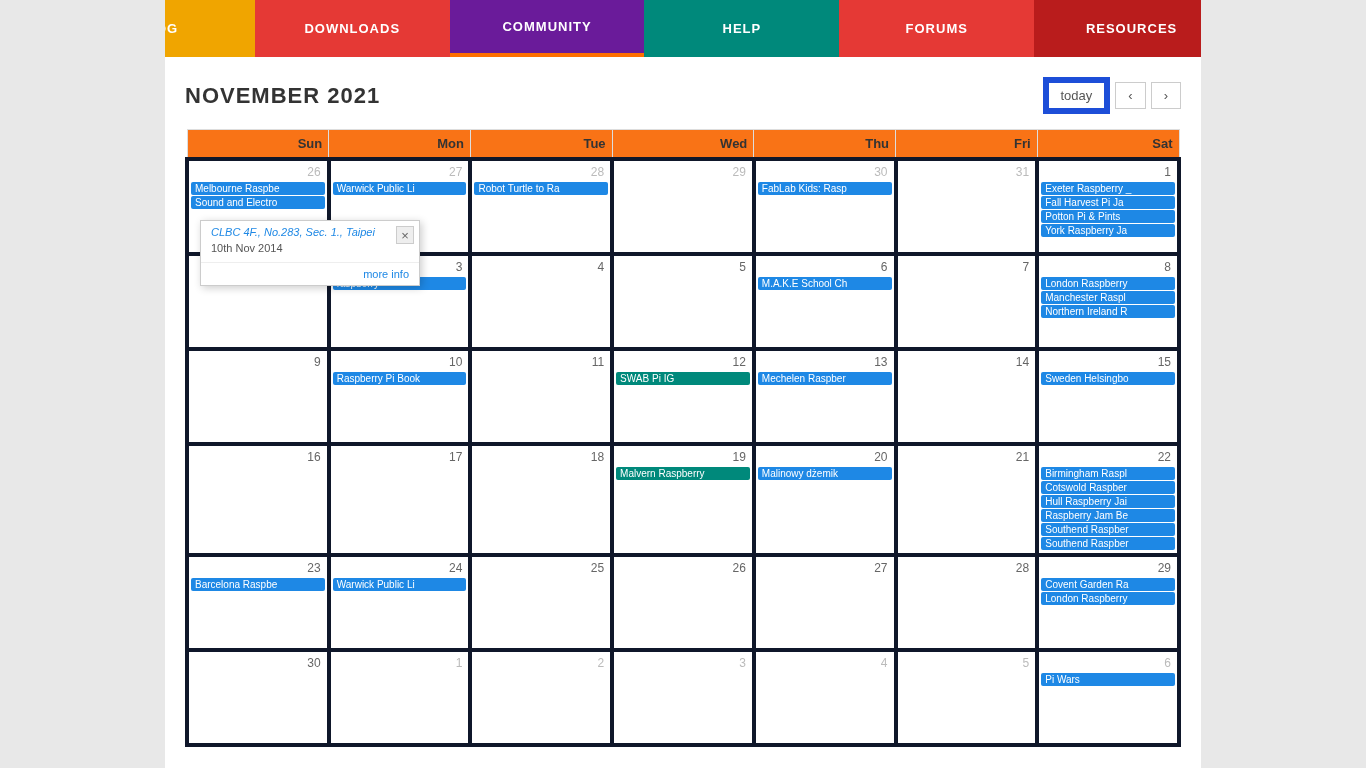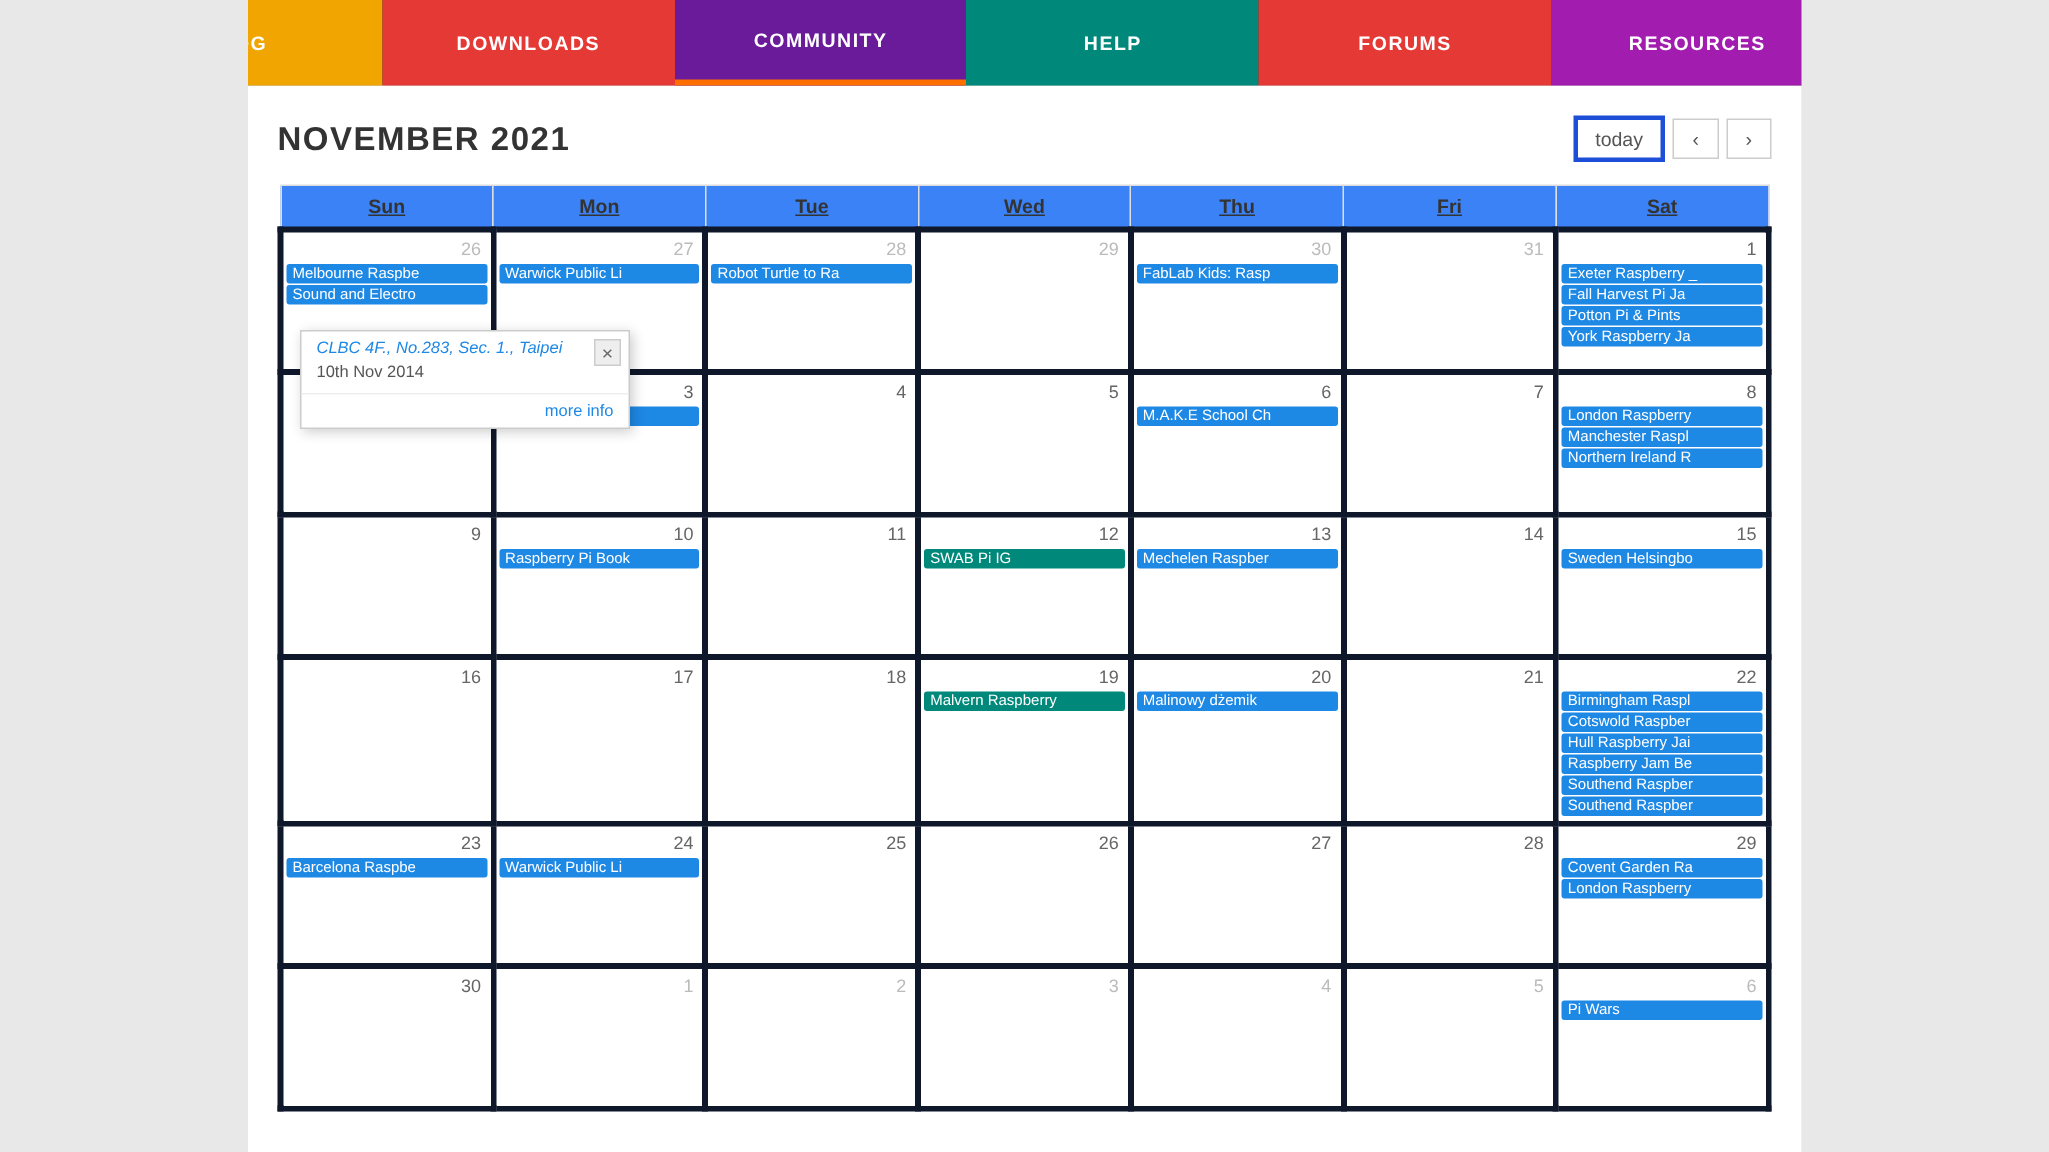--- a/index.html
+++ b/index.html
@@ -30,21 +30,21 @@
       letter-spacing: 1px;
       color: white;
       cursor: pointer;
       text-decoration: none;
     }
     .nav-blog { background: #f0a500; }
     .nav-downloads { background: #e53935; }
     .nav-community { background: #6a1b9a; border-bottom: 4px solid #ff6f00; }
     .nav-help { background: #00897b; }
     .nav-forums { background: #e53935; }
-    .nav-resources { background: #a21caf; }
+    .nav-resources { background: #b91c1c; }
     .nav-search {
       width: 57px;
       background: #333;
       display: flex;
       align-items: center;
       justify-content: center;
       cursor: pointer;
     }
     .nav-shop {
       width: 80px;
@@ -87,42 +87,41 @@
     }
     .cal-nav-btn {
       border: 1px solid #ccc;
       background: white;
       padding: 5px 12px;
       cursor: pointer;
       font-size: 13px;
       color: #555;
     }
     #today-btn {
-      border: 3px solid #1d4ed8;
+      border: 6px solid #1d4ed8;
       background: white;
       padding: 5px 12px;
       cursor: pointer;
       font-size: 13px;
       color: #555;
     }
 
     
     #calendar-grid {
       width: 100%;
       border-collapse: collapse;
     }
     #calendar-grid th {
       border: 1px solid #ddd;
       padding: 6px;
-      text-align: center;
+      text-align: right;
       font-weight: bold;
       font-size: 13px;
       color: #333;
-      background: #3b82f6;
-      text-decoration: underline;
+      background: #f97316;
     }
     #calendar-grid td {
       border: 4px solid #0f172a;
       vertical-align: top;
       width: 14.28%;
       height: 95px;
       padding: 2px;
       position: relative;
       background: white;
     }

